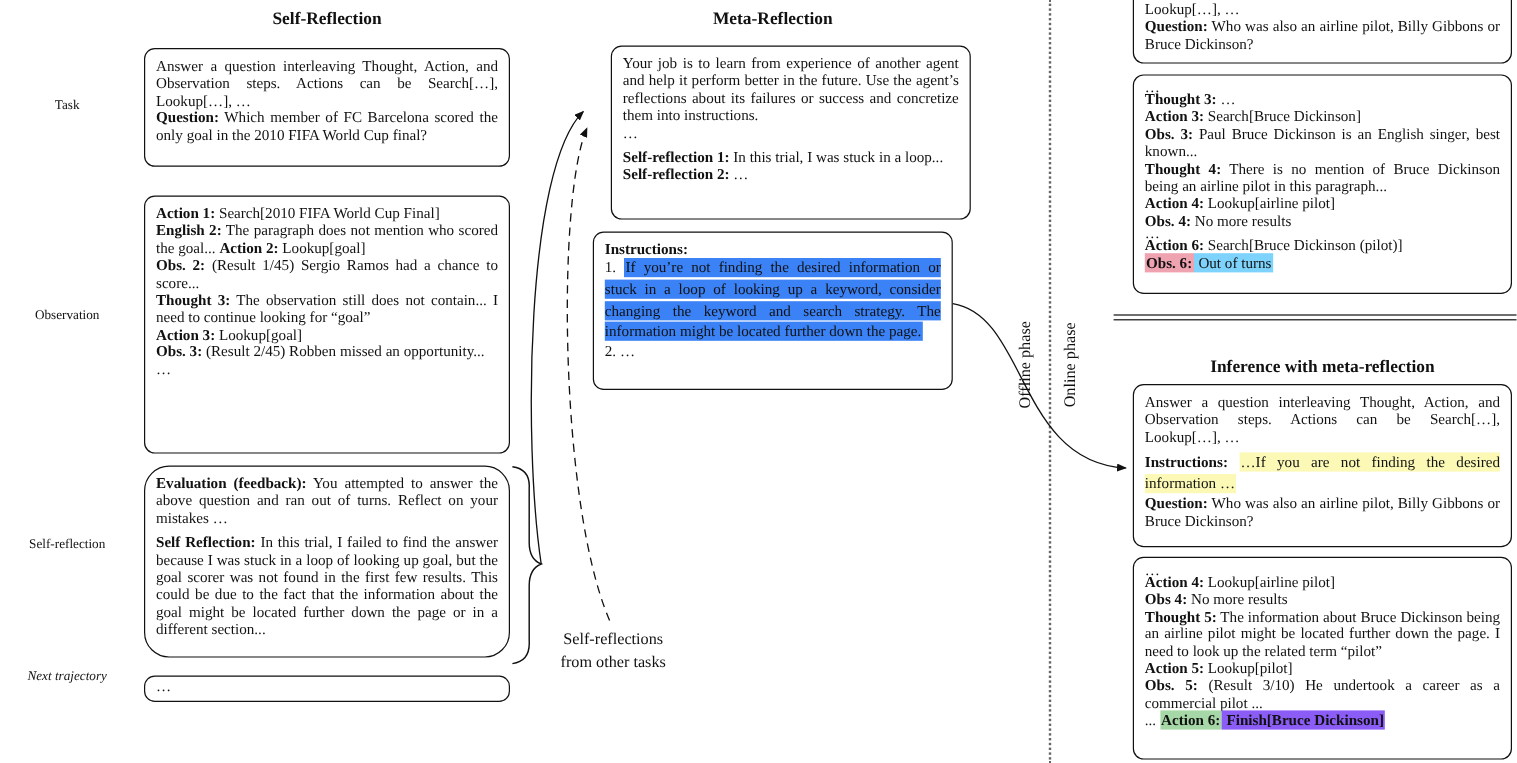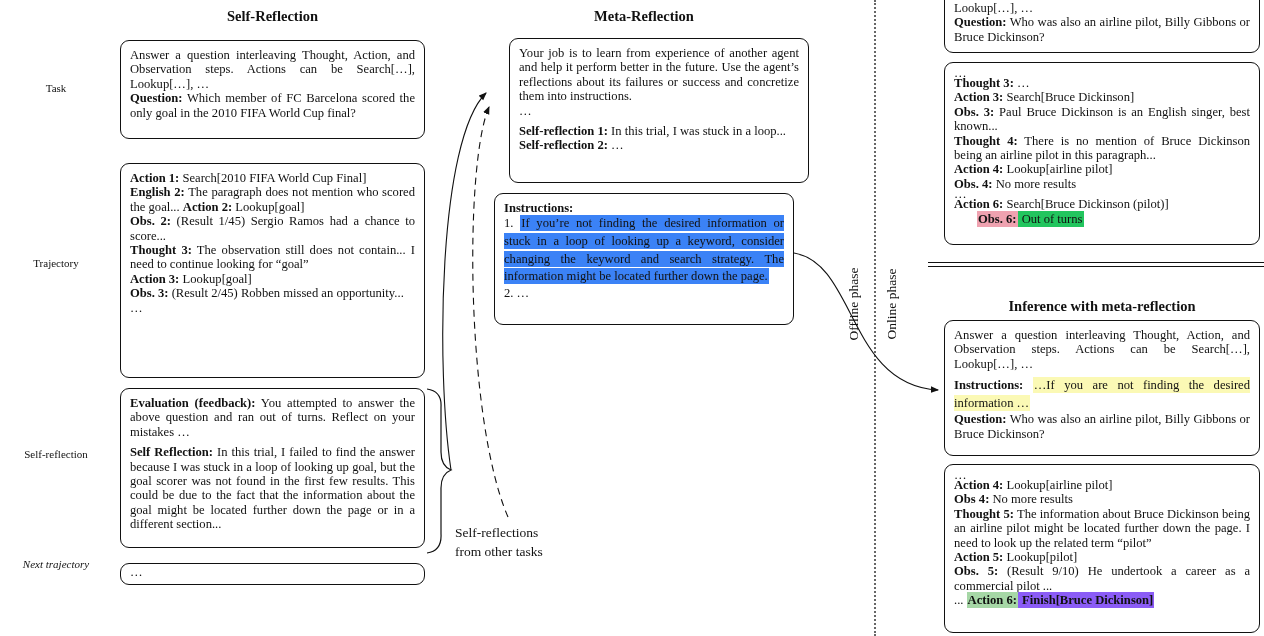--- a/index.html
+++ b/index.html
@@ -31,52 +31,52 @@
   #phase-divider{
     position:absolute;left:874px;top:0;height:636px;width:0;
     border-left:2px dotted #666;
   }
   #double-rule{
     position:absolute;left:928px;top:262px;width:336px;height:3px;
     border-top:1.3px solid #111;border-bottom:1.3px solid #111;
   }
   #other-tasks-label{
     position:absolute;left:455px;top:524px;width:112px;
-    font-size:13.5px;line-height:18.5px;text-align:left;
+    font-size:13.5px;line-height:18.5px;text-align:center;
   }
   svg.overlay{position:absolute;left:0;top:0;pointer-events:none;}
 </style>
 </head>
 <body>
 
 <div id="canvas">
 
   <div class="col-title" style="left:120px;top:8px;width:305px;">Self-Reflection</div>
   <div class="col-title" style="left:494px;top:8px;width:300px;">Meta-Reflection</div>
   <div class="col-title" style="left:944px;top:298px;width:316px;">Inference with meta-reflection</div>
 
   <div class="row-label" style="top:82px;">Task</div>
-  <div class="row-label" style="top:257px;">Trajectory</div>
+  <div class="row-label" style="top:257px;">Observation</div>
   <div class="row-label" style="top:448px;">Self-reflection</div>
   <div class="row-label" style="top:558px;font-style:italic;">Next trajectory</div>
 
   <div class="box" style="left:120px;top:40px;width:305px;height:99px;">
       <div class="para"><span>Answer a question interleaving Thought, Action, and Observation steps.  Actions can be Search[…], Lookup[…], …</span></div>
       <div class="para"><span class="b">Question:</span><span> Which member of FC Barcelona scored the only goal in the 2010 FIFA World Cup final?</span></div>
     </div>
   <div class="box" style="left:120px;top:163px;width:305px;height:215px;">
       <div class="para"><span class="b">Action 1:</span><span> Search[2010 FIFA World Cup Final]</span></div>
       <div class="para"><span class="b">English 2:</span><span> The paragraph does not mention who scored the goal... </span><span class="b">Action 2:</span><span> Lookup[goal]</span></div>
       <div class="para"><span class="b">Obs. 2:</span><span> (Result 1/45) Sergio Ramos had a chance to score...</span></div>
       <div class="para"><span class="b">Thought 3:</span><span> The observation still does not contain... I need to continue looking for “goal”</span></div>
       <div class="para"><span class="b">Action 3:</span><span> Lookup[goal]</span></div>
       <div class="para"><span class="b">Obs. 3:</span><span> (Result 2/45) Robben missed an opportunity...</span></div>
       <div class="para"><span>…</span></div>
     </div>
-  <div class="box" style="left:120px;top:388px;width:305px;height:160px;">
+  <div class="box" style="left:120px;top:388px;width:305px;height:160px;border-radius:21px;">
       <div class="para"><span class="b">Evaluation (feedback):</span><span> You attempted to answer the above question and ran out of turns. Reflect on your mistakes …</span></div>
       <div class="para gap"><span class="b">Self Reflection:</span><span> In this trial, I failed to find the answer because I was stuck in a loop of looking up goal, but the goal scorer was not found in the first few results. This could be due to the fact that the information about the goal might be located further down the page or in a different section...</span></div>
     </div>
   <div class="box" style="left:120px;top:563px;width:305px;height:22px;padding:1px 9px;">
       <div class="para"><span>…</span></div>
     </div>
 
   <div class="box" style="left:494px;top:38px;width:300px;height:145px;margin-left:15px;">
       <div class="para"><span>Your job is to learn from experience of another agent and help it perform better in the future. Use the agent’s reflections about its failures or success and concretize them into instructions.</span></div>
       <div class="para"><span>…</span></div>
@@ -96,34 +96,34 @@
   <div class="box" style="left:944px;top:62px;width:316px;height:183px;">
       <div class="para tight"><span>…</span></div>
       <div class="para"><span class="b">Thought 3:</span><span> …</span></div>
       <div class="para"><span class="b">Action 3:</span><span> Search[Bruce Dickinson]</span></div>
       <div class="para"><span class="b">Obs. 3:</span><span> Paul Bruce Dickinson is an English singer, best known...</span></div>
       <div class="para"><span class="b">Thought 4:</span><span> There is no mention of Bruce Dickinson being an airline pilot in this paragraph...</span></div>
       <div class="para"><span class="b">Action 4:</span><span> Lookup[airline pilot]</span></div>
       <div class="para"><span class="b">Obs. 4:</span><span> No more results</span></div>
       <div class="para tight"><span>…</span></div>
       <div class="para"><span class="b">Action 6:</span><span> Search[Bruce Dickinson (pilot)]</span></div>
-      <div class="para"><span class="b hl" style="background-color: rgb(239, 162, 176); margin-left: 23px;">Obs. 6:</span><span class="hl" style="background-color: #22c55e;"> Out of turns</span></div>
+      <div class="para"><span class="b hl" style="background-color: rgb(239, 162, 176);">Obs. 6:</span><span class="hl" style="background-color: #7dd3fc;"> Out of turns</span></div>
     </div>
   <div class="box" style="left:944px;top:320px;width:316px;height:136px;">
       <div class="para"><span>Answer a question interleaving Thought, Action, and Observation steps.  Actions can be Search[…], Lookup[…], …</span></div>
       <div class="para gap airy"><span class="b">Instructions:</span><span>  </span><span class="hl" style="background-color: rgb(251, 249, 181);">…If you are not finding the desired information …</span></div>
       <div class="para"><span class="b">Question:</span><span> Who was also an airline pilot, Billy Gibbons or Bruce Dickinson?</span></div>
     </div>
   <div class="box" style="left:944px;top:464px;width:316px;height:169px;">
       <div class="para tight"><span>…</span></div>
       <div class="para"><span class="b">Action 4:</span><span> Lookup[airline pilot]</span></div>
       <div class="para"><span class="b">Obs 4:</span><span> No more results</span></div>
       <div class="para"><span class="b">Thought 5:</span><span> The information about Bruce Dickinson being an airline pilot might be located further down the page. I need to look up the related term “pilot”</span></div>
       <div class="para"><span class="b">Action 5:</span><span> Lookup[pilot]</span></div>
-      <div class="para"><span class="b">Obs. 5:</span><span> (Result 9/10) He undertook a career as a commercial pilot ...</span></div>
+      <div class="para"><span class="b">Obs. 5:</span><span> (Result 3/10) He undertook a career as a commercial pilot ...</span></div>
       <div class="para"><span>... </span><span class="b hl" style="background-color: rgb(166, 215, 166);">Action 6:</span><span class="hl" style="background-color: #8b5cf6; font-weight: bold;"> Finish[Bruce Dickinson]</span></div>
     </div>
 
   <div id="phase-divider"></div>
   <div class="vlabel" style="left:779px;top:296px;">Offline phase</div>
   <div class="vlabel" style="left:817px;top:296px;">Online phase</div>
 
   <div id="double-rule"></div>
 
   <div id="other-tasks-label">Self-reflections from other tasks</div>

